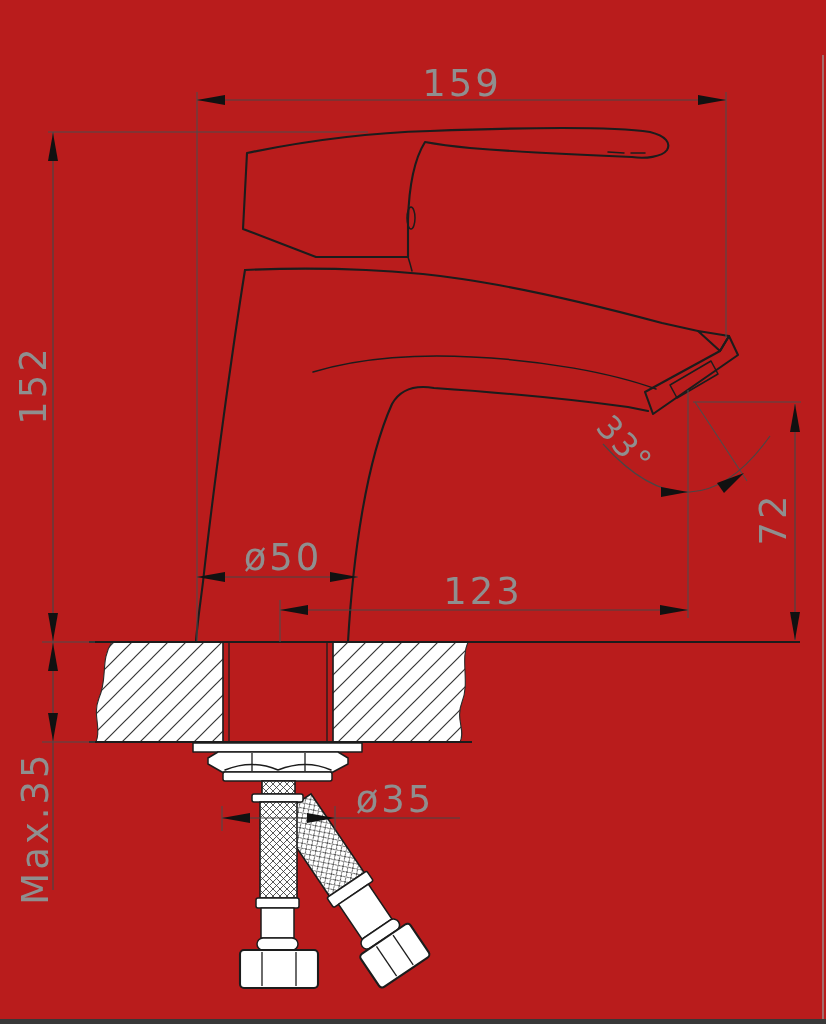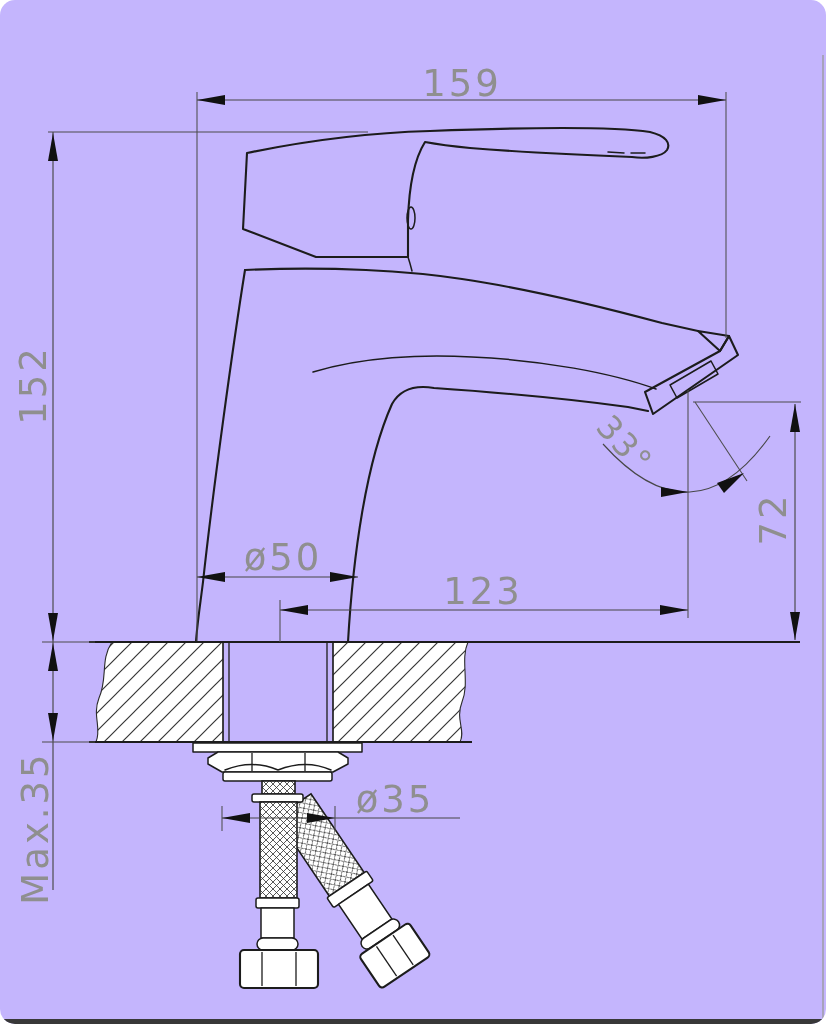--- a/index.html
+++ b/index.html
@@ -1,19 +1,18 @@
 <!DOCTYPE html>
 <html><head>
 <meta charset="utf-8">
 <style>
   html,body{margin:0;padding:0;background:#ffffff;}
   .canvas{
-    position:relative;width:826px;height:1024px;background:#c4b5fd;overflow:hidden;
+    position:relative;width:826px;height:1024px;background:#b91c1c;overflow:hidden;
     font-family:"DejaVu Sans", sans-serif;
-    border-radius:15px;
   }
   svg{display:block;}
   .outline{stroke:#1c1c1c;fill:none;stroke-width:2.1;stroke-linecap:round;stroke-linejoin:round;}
   .outline-thin{stroke:#1c1c1c;fill:none;stroke-width:1.5;stroke-linecap:round;stroke-linejoin:round;}
   .fill-white{fill:#ffffff;}
   .dim-line{stroke:#474747;stroke-width:1.15;fill:none;}
   .ext-line{stroke:#4d4d4d;stroke-width:1.05;fill:none;}
   .arrow{fill:#111111;stroke:none;}
   .dim-text{
     fill:#8f8f8f;

